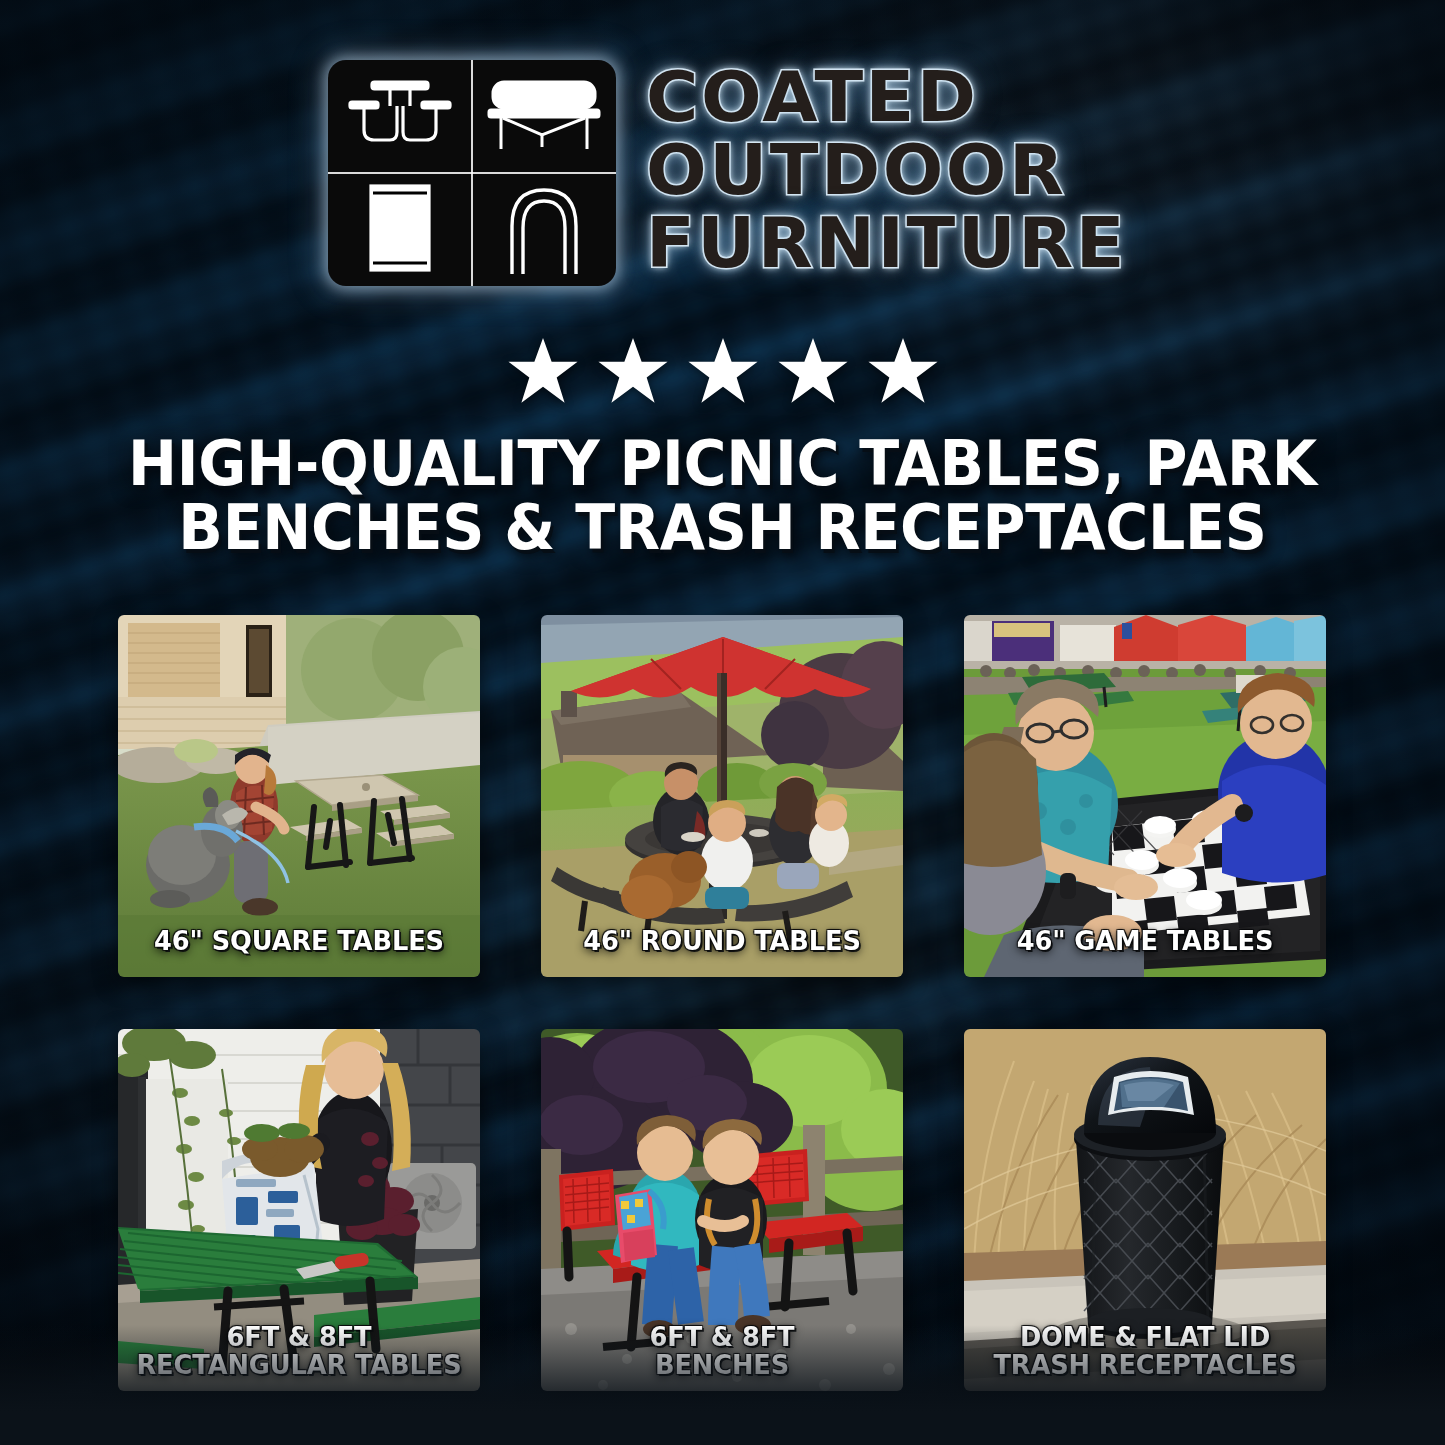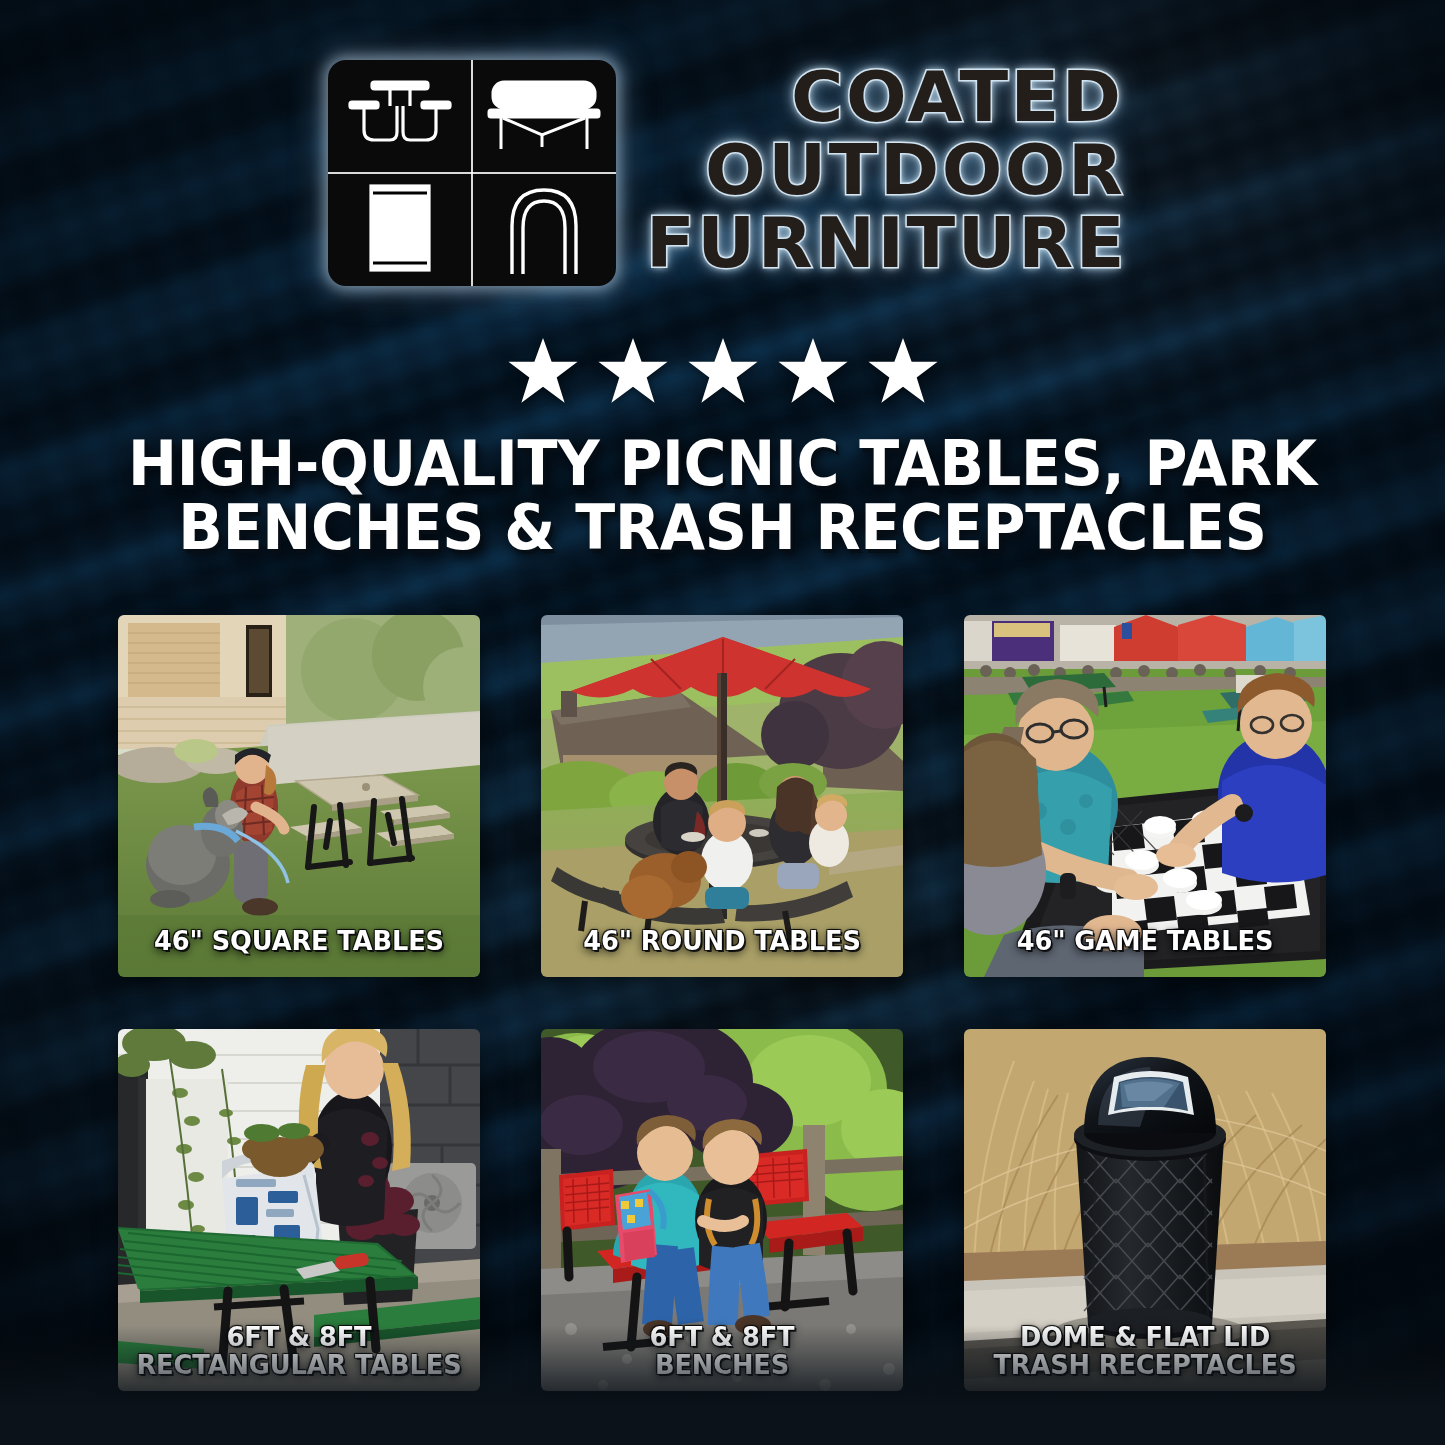--- a/index.html
+++ b/index.html
@@ -80,21 +80,21 @@
     content:"";position:absolute;inset:0;border-radius:18px;
     background:
       linear-gradient(to right, transparent calc(50% - 1px), rgba(255,255,255,.85) calc(50% - 1px), rgba(255,255,255,.85) calc(50% + 1px), transparent calc(50% + 1px)),
       linear-gradient(to bottom, transparent calc(50% - 1px), rgba(255,255,255,.85) calc(50% - 1px), rgba(255,255,255,.85) calc(50% + 1px), transparent calc(50% + 1px));
     pointer-events:none;
   }
   .logo-cell{display:flex;align-items:center;justify-content:center;}
   .logo-cell svg{display:block;}
 
   .logo-words{
-    display:flex;flex-direction:column;align-items:flex-end;justify-content:center;
+    display:flex;flex-direction:column;align-items:flex-start;justify-content:center;
     padding-top:4px;
   }
   .lw{
     font-family:"DejaVu Sans",sans-serif;
     font-weight:700;
     color:#241e1b;
     letter-spacing:.035em;
     line-height:.96;
     -webkit-text-stroke:3px #e9f2f8;
     paint-order:stroke fill;

